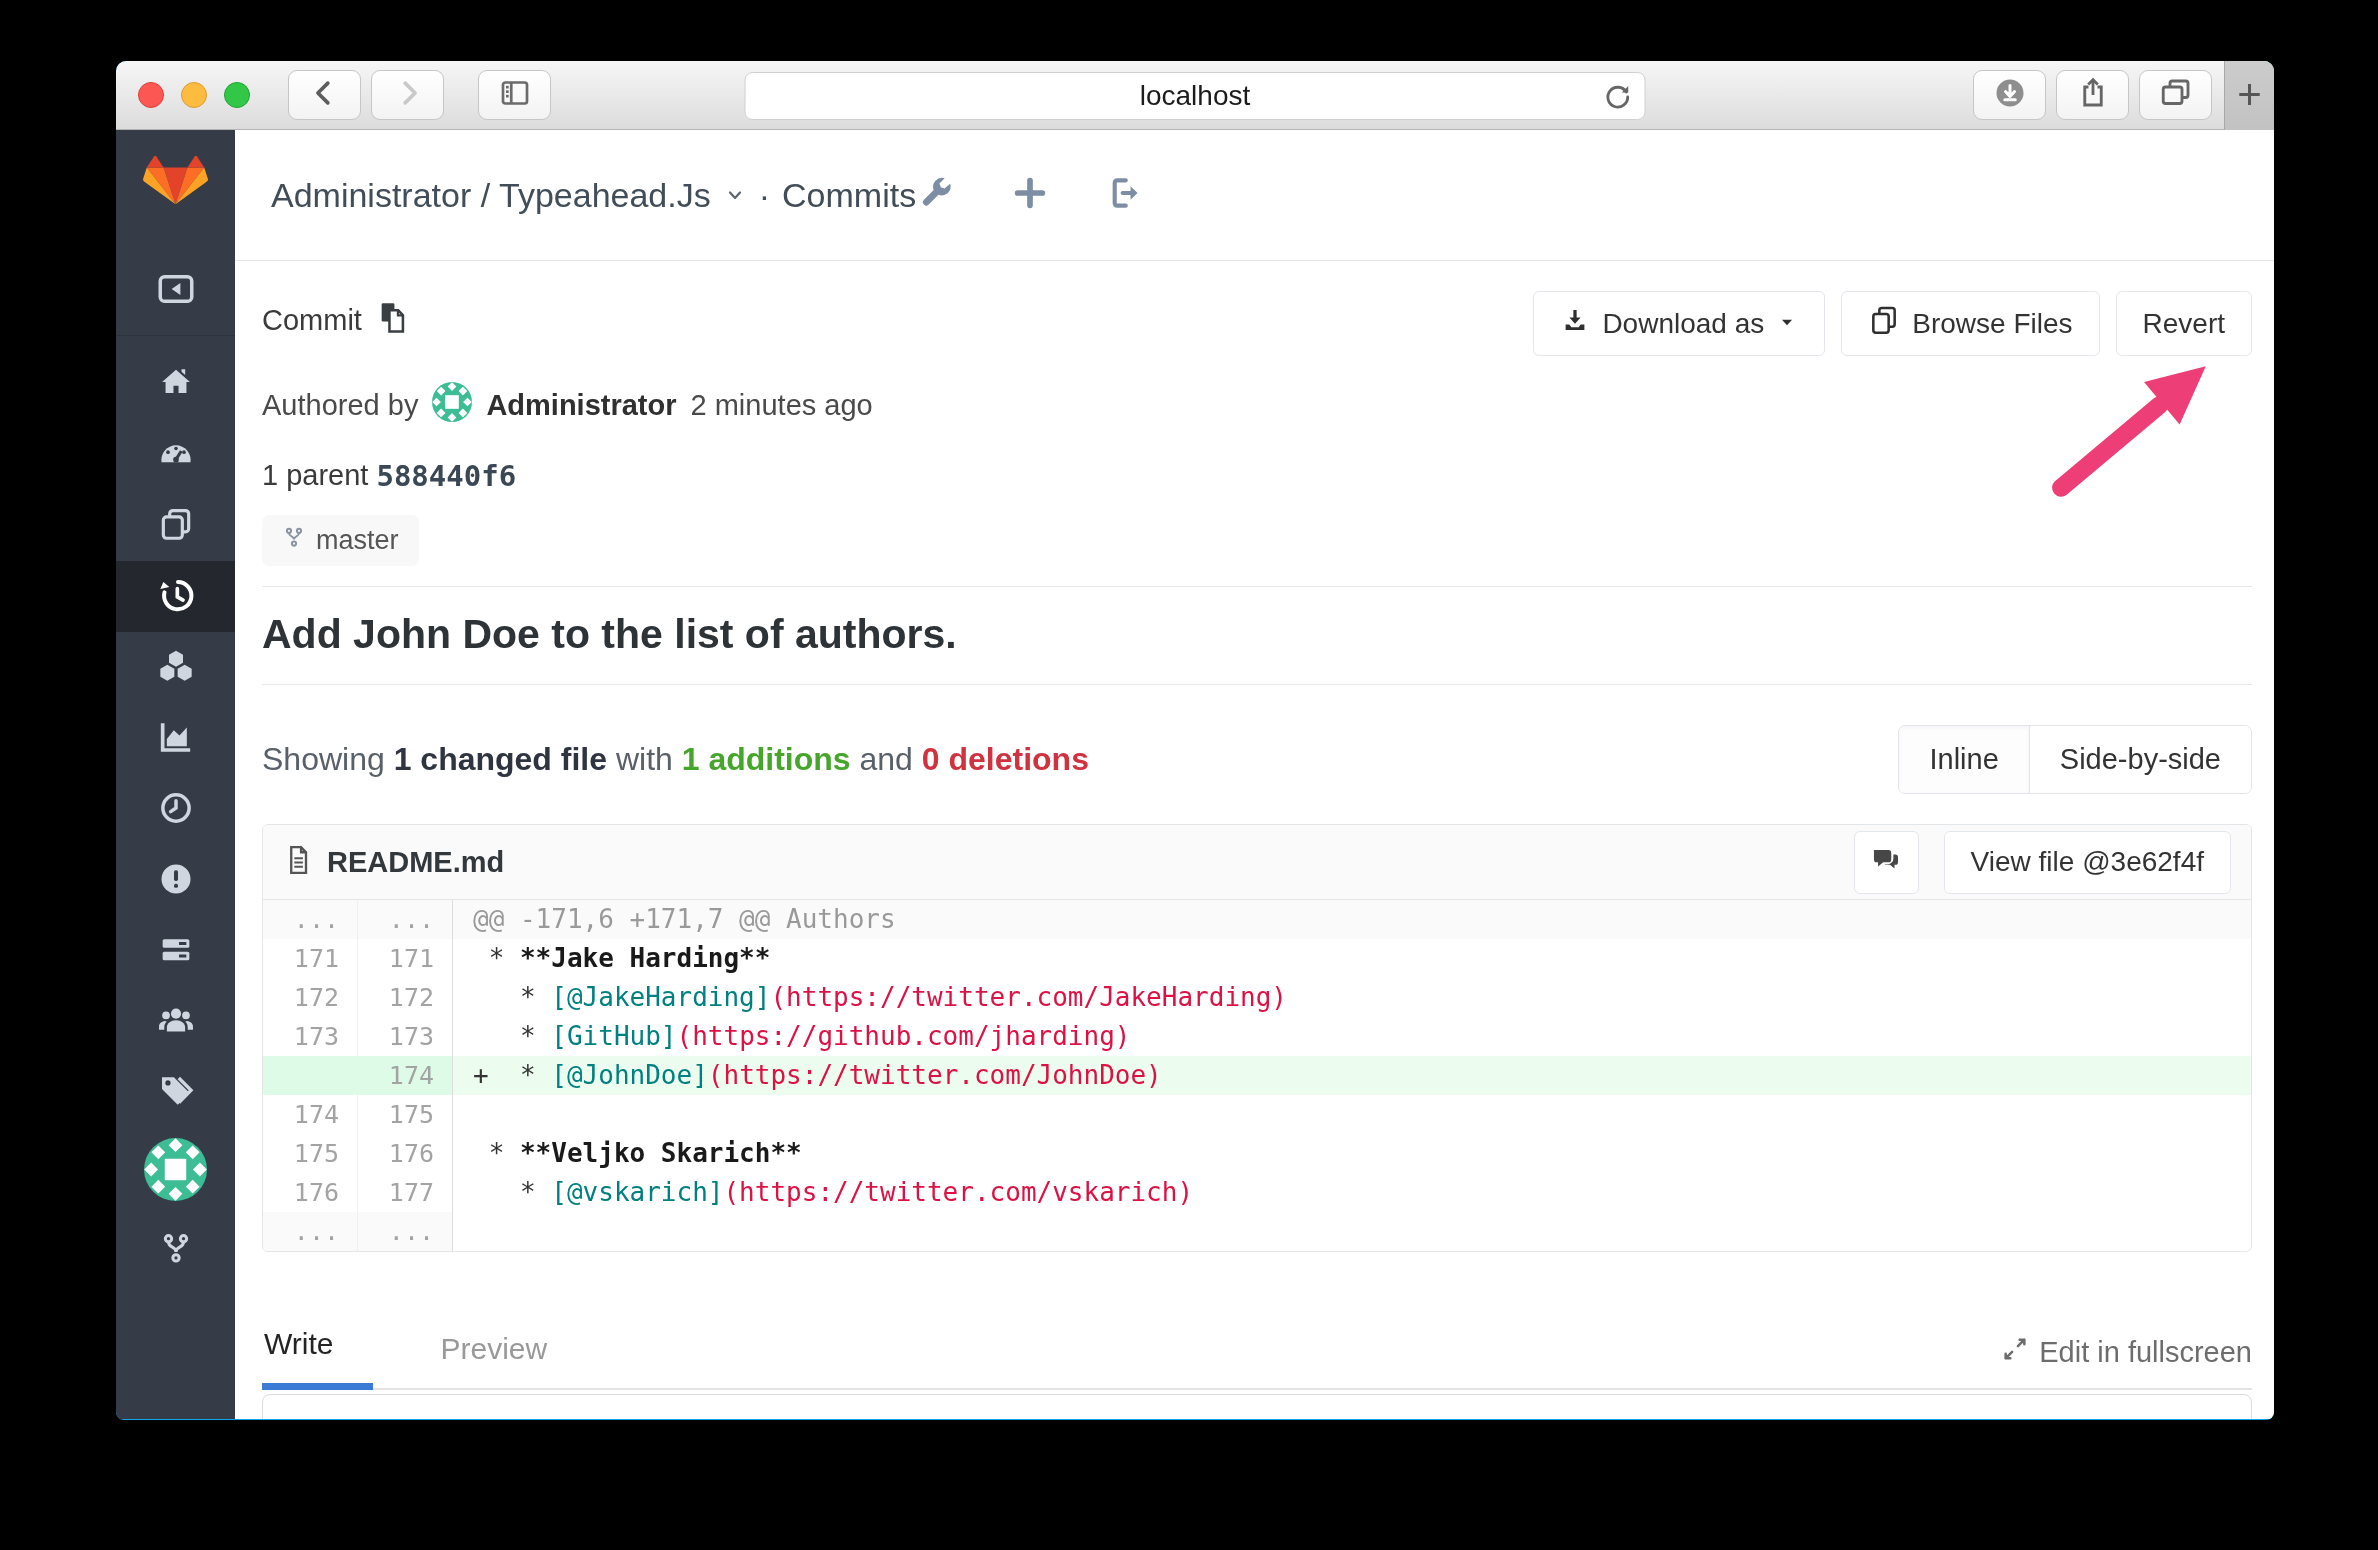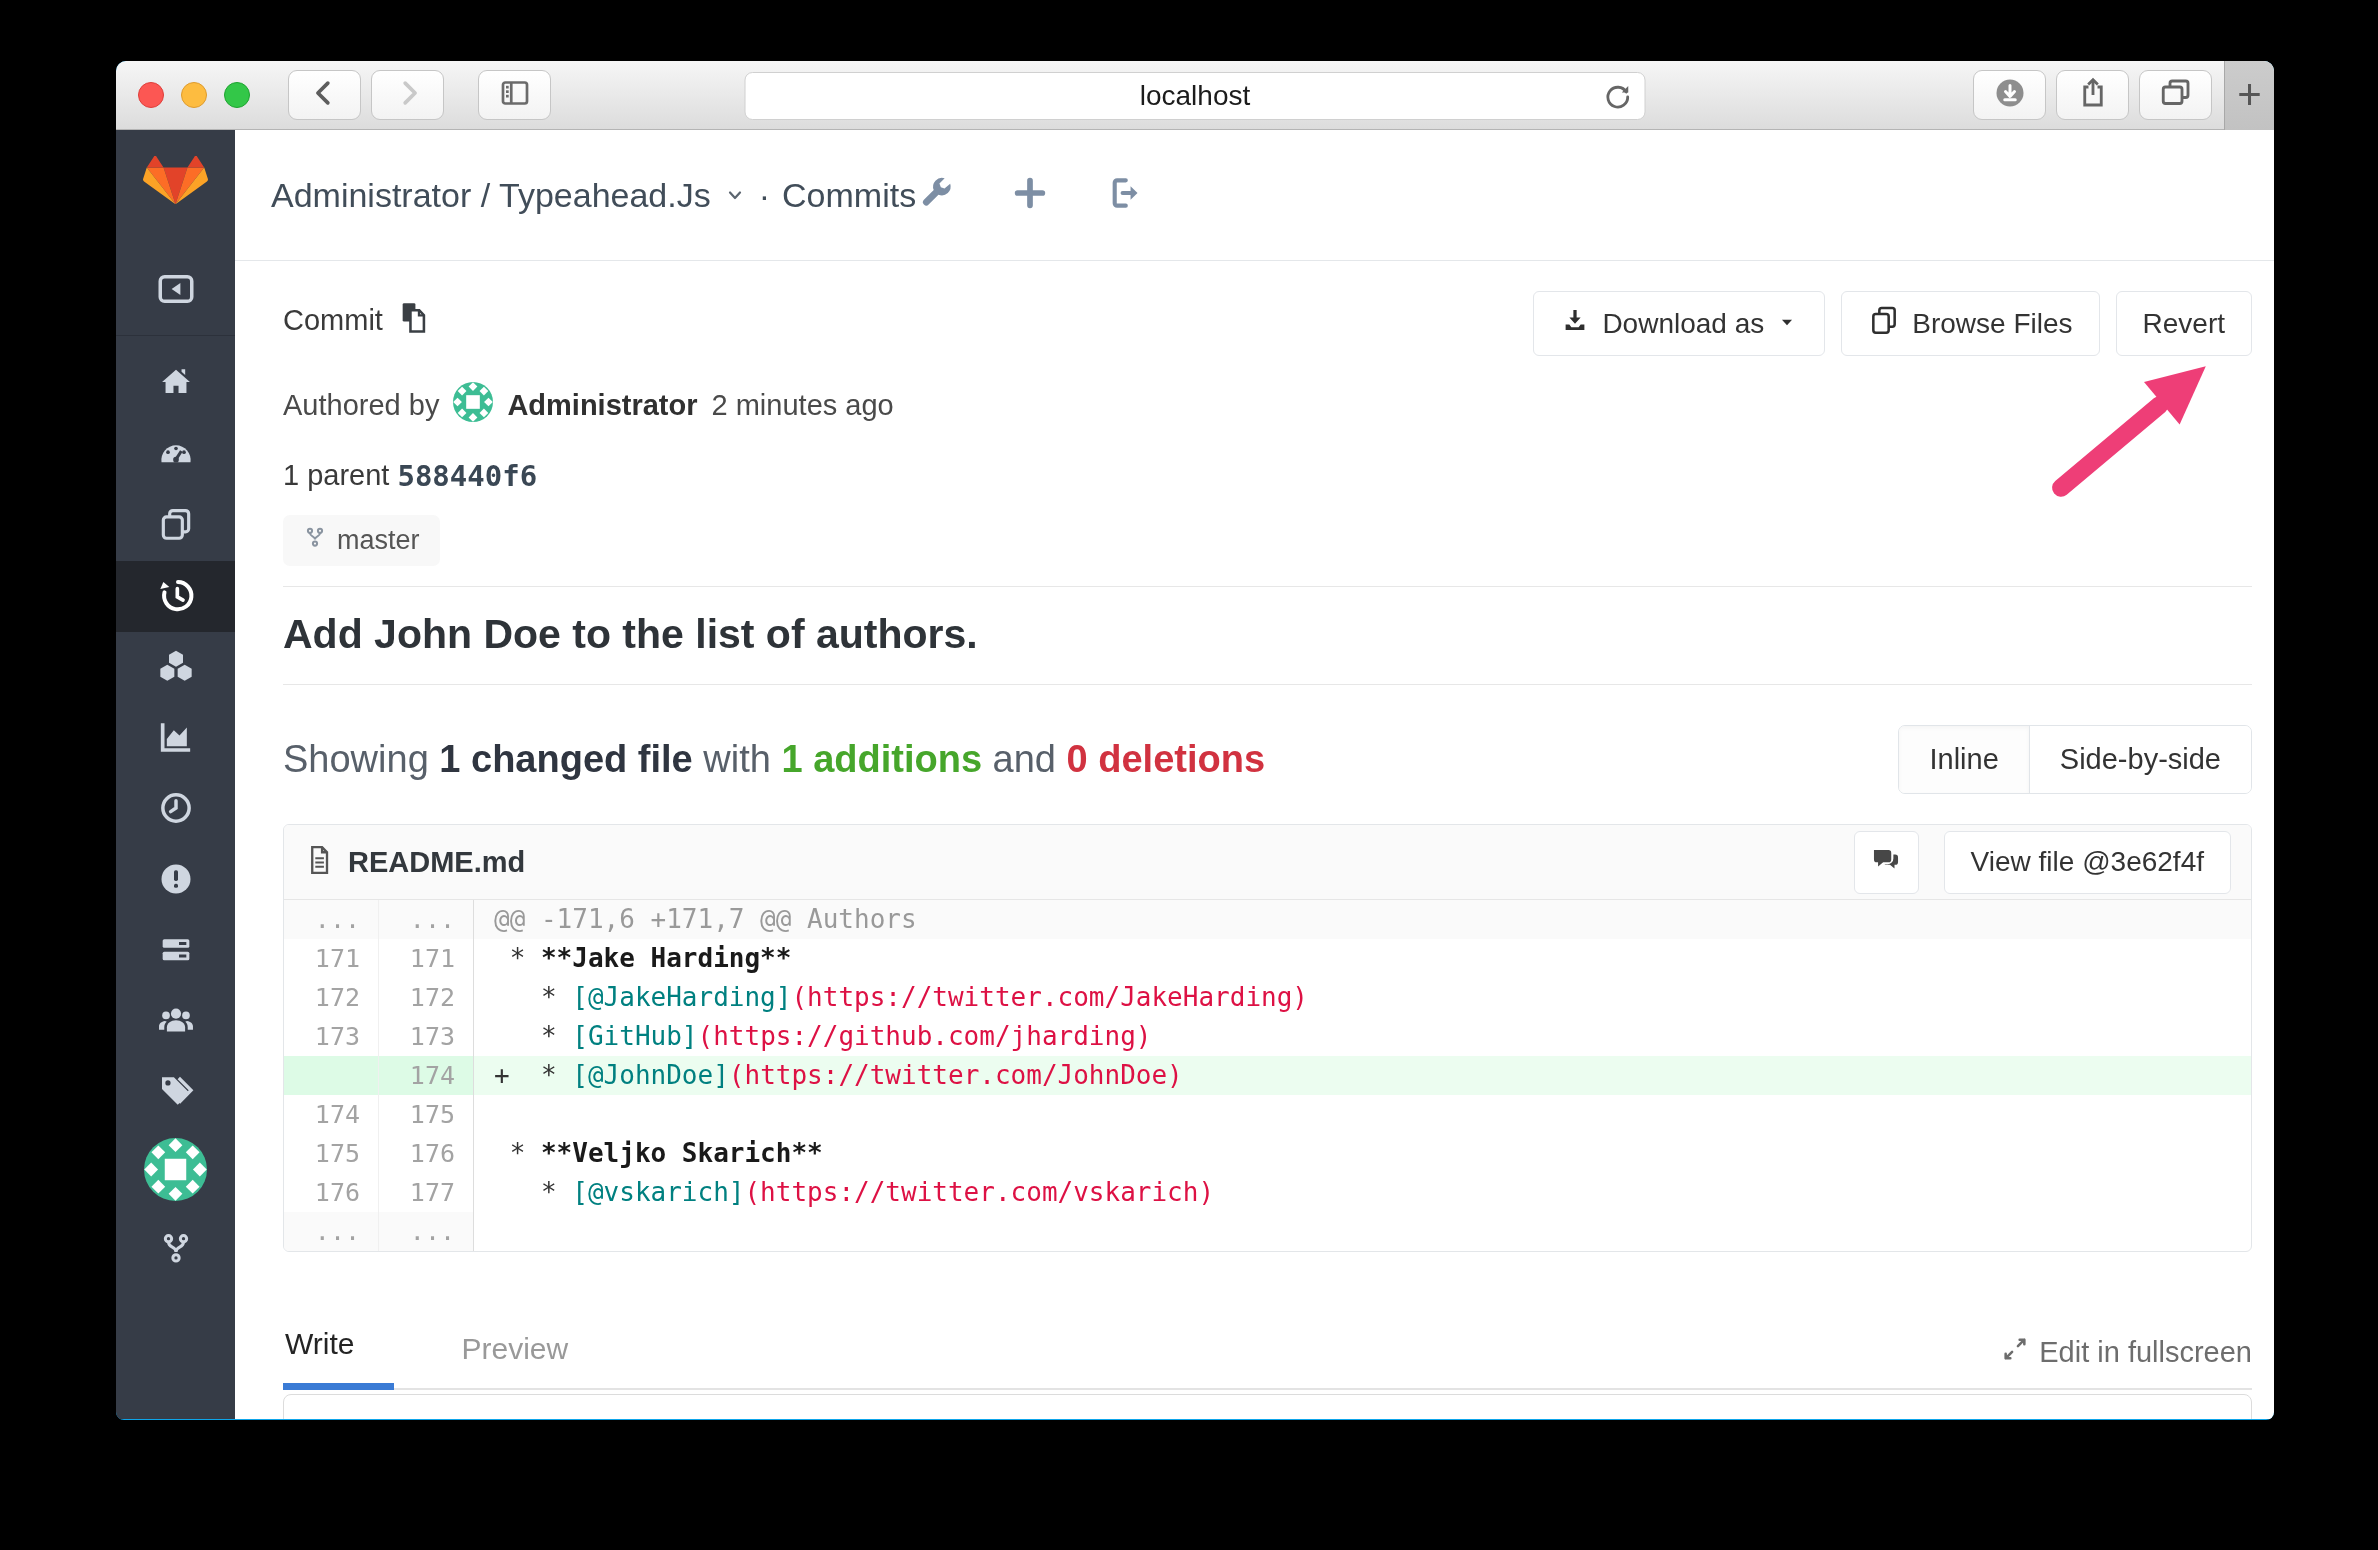--- a/index.html
+++ b/index.html
@@ -50,21 +50,21 @@
   .breadcrumb { font-size:34px; color:#414d59; display:flex; align-items:center; gap:12px; }
   .breadcrumb .sep { color:#414d59; }
   .search-box { margin-left:auto; width:447px; height:61px; border:1px solid #e0e4e9;
     background:#fbfcfd; border-radius:7px; display:flex; align-items:center;
     padding:0 20px; color:#97a4b4; margin-right:63px; }
   .search-box input { border:none; background:transparent; outline:none; font-size:29px;
     color:#97a4b4; width:297px; margin-left:16px; font-family:"Liberation Sans",sans-serif; }
   .search-box input::placeholder { color:#97a4b4; opacity:1; }
   .hicons { display:flex; align-items:center; gap:57px; color:#7d8ea4; }
 
-  .content { padding:30px 22px 0 48px; flex:1; overflow:hidden; }
+  .content { padding:30px 22px 0 27px; flex:1; overflow:hidden; }
 
   .commit-row { display:flex; align-items:flex-start; }
   .commit-left { display:flex; align-items:center; gap:14px; margin-top:8px; }
   .commit-label { font-size:29px; color:#3a3a3a; }
   .commit-sha { font-family:"DejaVu Sans Mono",monospace; font-weight:700; font-size:29px; color:#2f3135; }
   .commit-actions { margin-left:auto; display:flex; gap:16px; }
   .btn { height:65px; border:1px solid #e3e6ea; border-radius:6px; background:#fff;
     display:flex; align-items:center; gap:12px; padding:0 26px; font-size:28px; color:#333; }
 
   .authored-row { margin-top:26px; display:flex; align-items:center; gap:14px;
@@ -75,21 +75,21 @@
     display:flex; gap:8px; }
   .parent-sha { font-family:"DejaVu Sans Mono",monospace; font-weight:700; color:#3a4754; }
 
   .branch-badge { margin-top:22px; display:inline-flex; align-items:center; gap:10px;
     background:#f8f8f8; border-radius:7px; padding:10px 20px; font-size:27px; color:#555; }
 
   .divider { border-top:1px solid #e7e7e7; margin-top:20px; }
   .commit-title { margin:24px 0 26px 0; font-size:41px; font-weight:600; color:#2e3338; }
 
   .summary-row { margin-top:40px; display:flex; align-items:center; }
-  .summary-text { font-size:38px; color:#58606a; }
+  .summary-text { font-size:32px; color:#58606a; }
   .summary-text b { color:#2f3540; }
   .summary-text .adds { color:#46a62b; font-weight:700; }
   .summary-text .dels { color:#d13240; font-weight:700; }
   .toggle-group { margin-left:auto; display:flex; border:1px solid #e1e5e9; border-radius:7px;
     overflow:hidden; }
   .toggle-btn { padding:17px 30px; font-size:29px; color:#333; background:#fff; }
   .toggle-btn.active { background:#fdfdfd; box-shadow:inset 0 2px 4px rgba(0,0,0,0.04); }
   .toggle-btn + .toggle-btn { border-left:1px solid #e1e5e9; }
 
   

